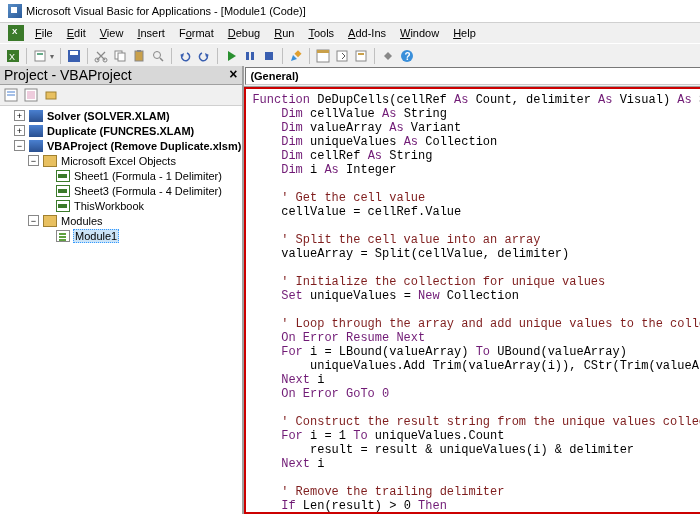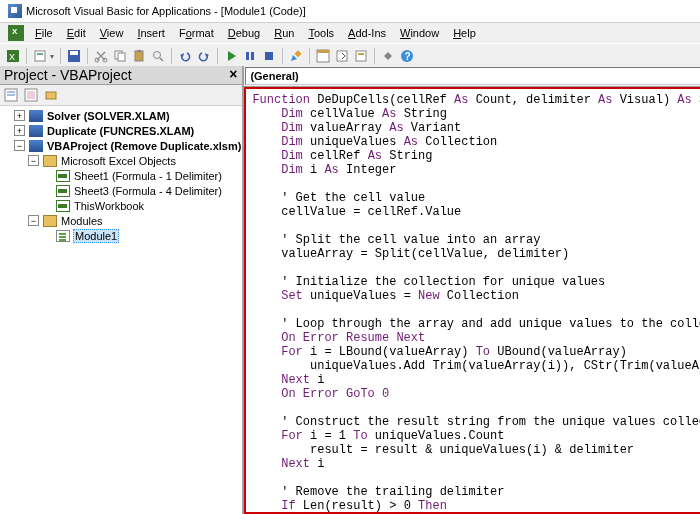--- a/index.html
+++ b/index.html
@@ -214,21 +214,21 @@
     box-sizing: border-box;
   }
   pre.code {
     font-family: Consolas, "Courier New", monospace;
     font-size: 12px;
     margin:0;
     line-height: 14px;
     white-space: pre;
   }
   .kw { color: #701a75; }
-  .cm { color: #000000; }
+  .cm { color: #7f1d1d; }
 </style>
 </head>
 <body>
 
 <div class="titlebar">
   <span class="title-icon"></span>
   <span class="titlebar-text">Microsoft Visual Basic for Applications - [Module1 (Code)]</span>
 </div>
 
 <div class="menubar">

